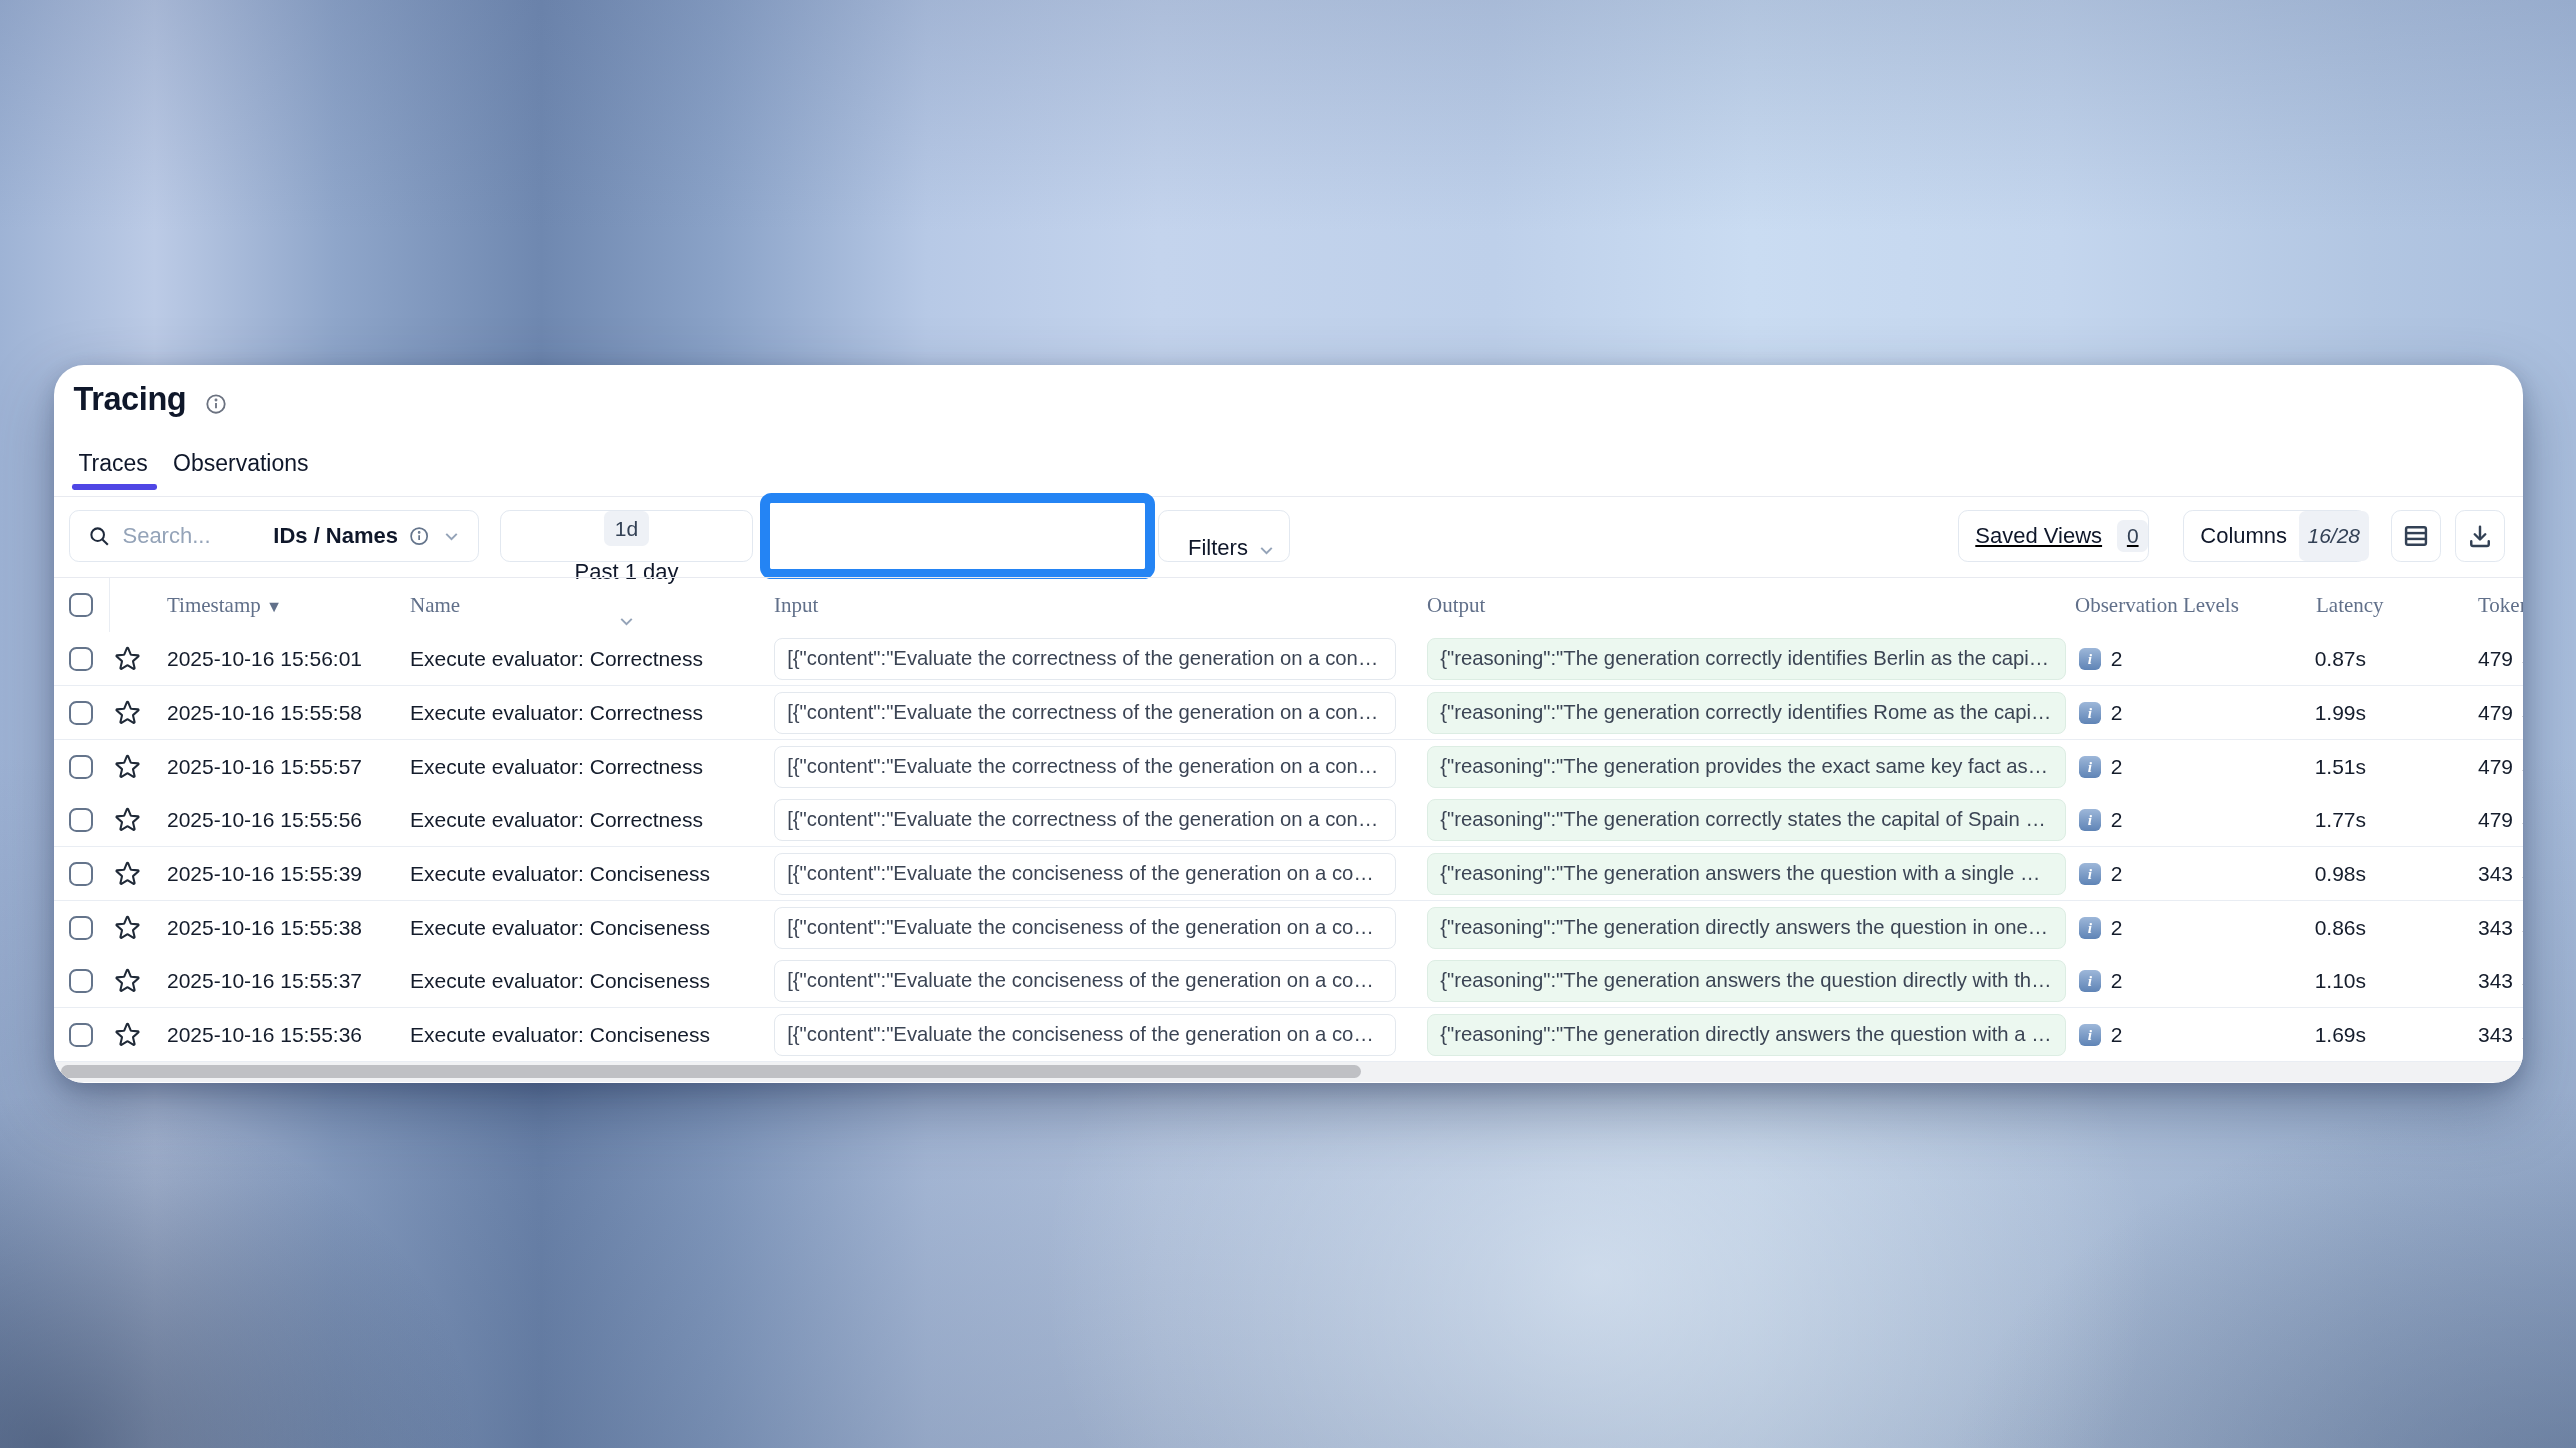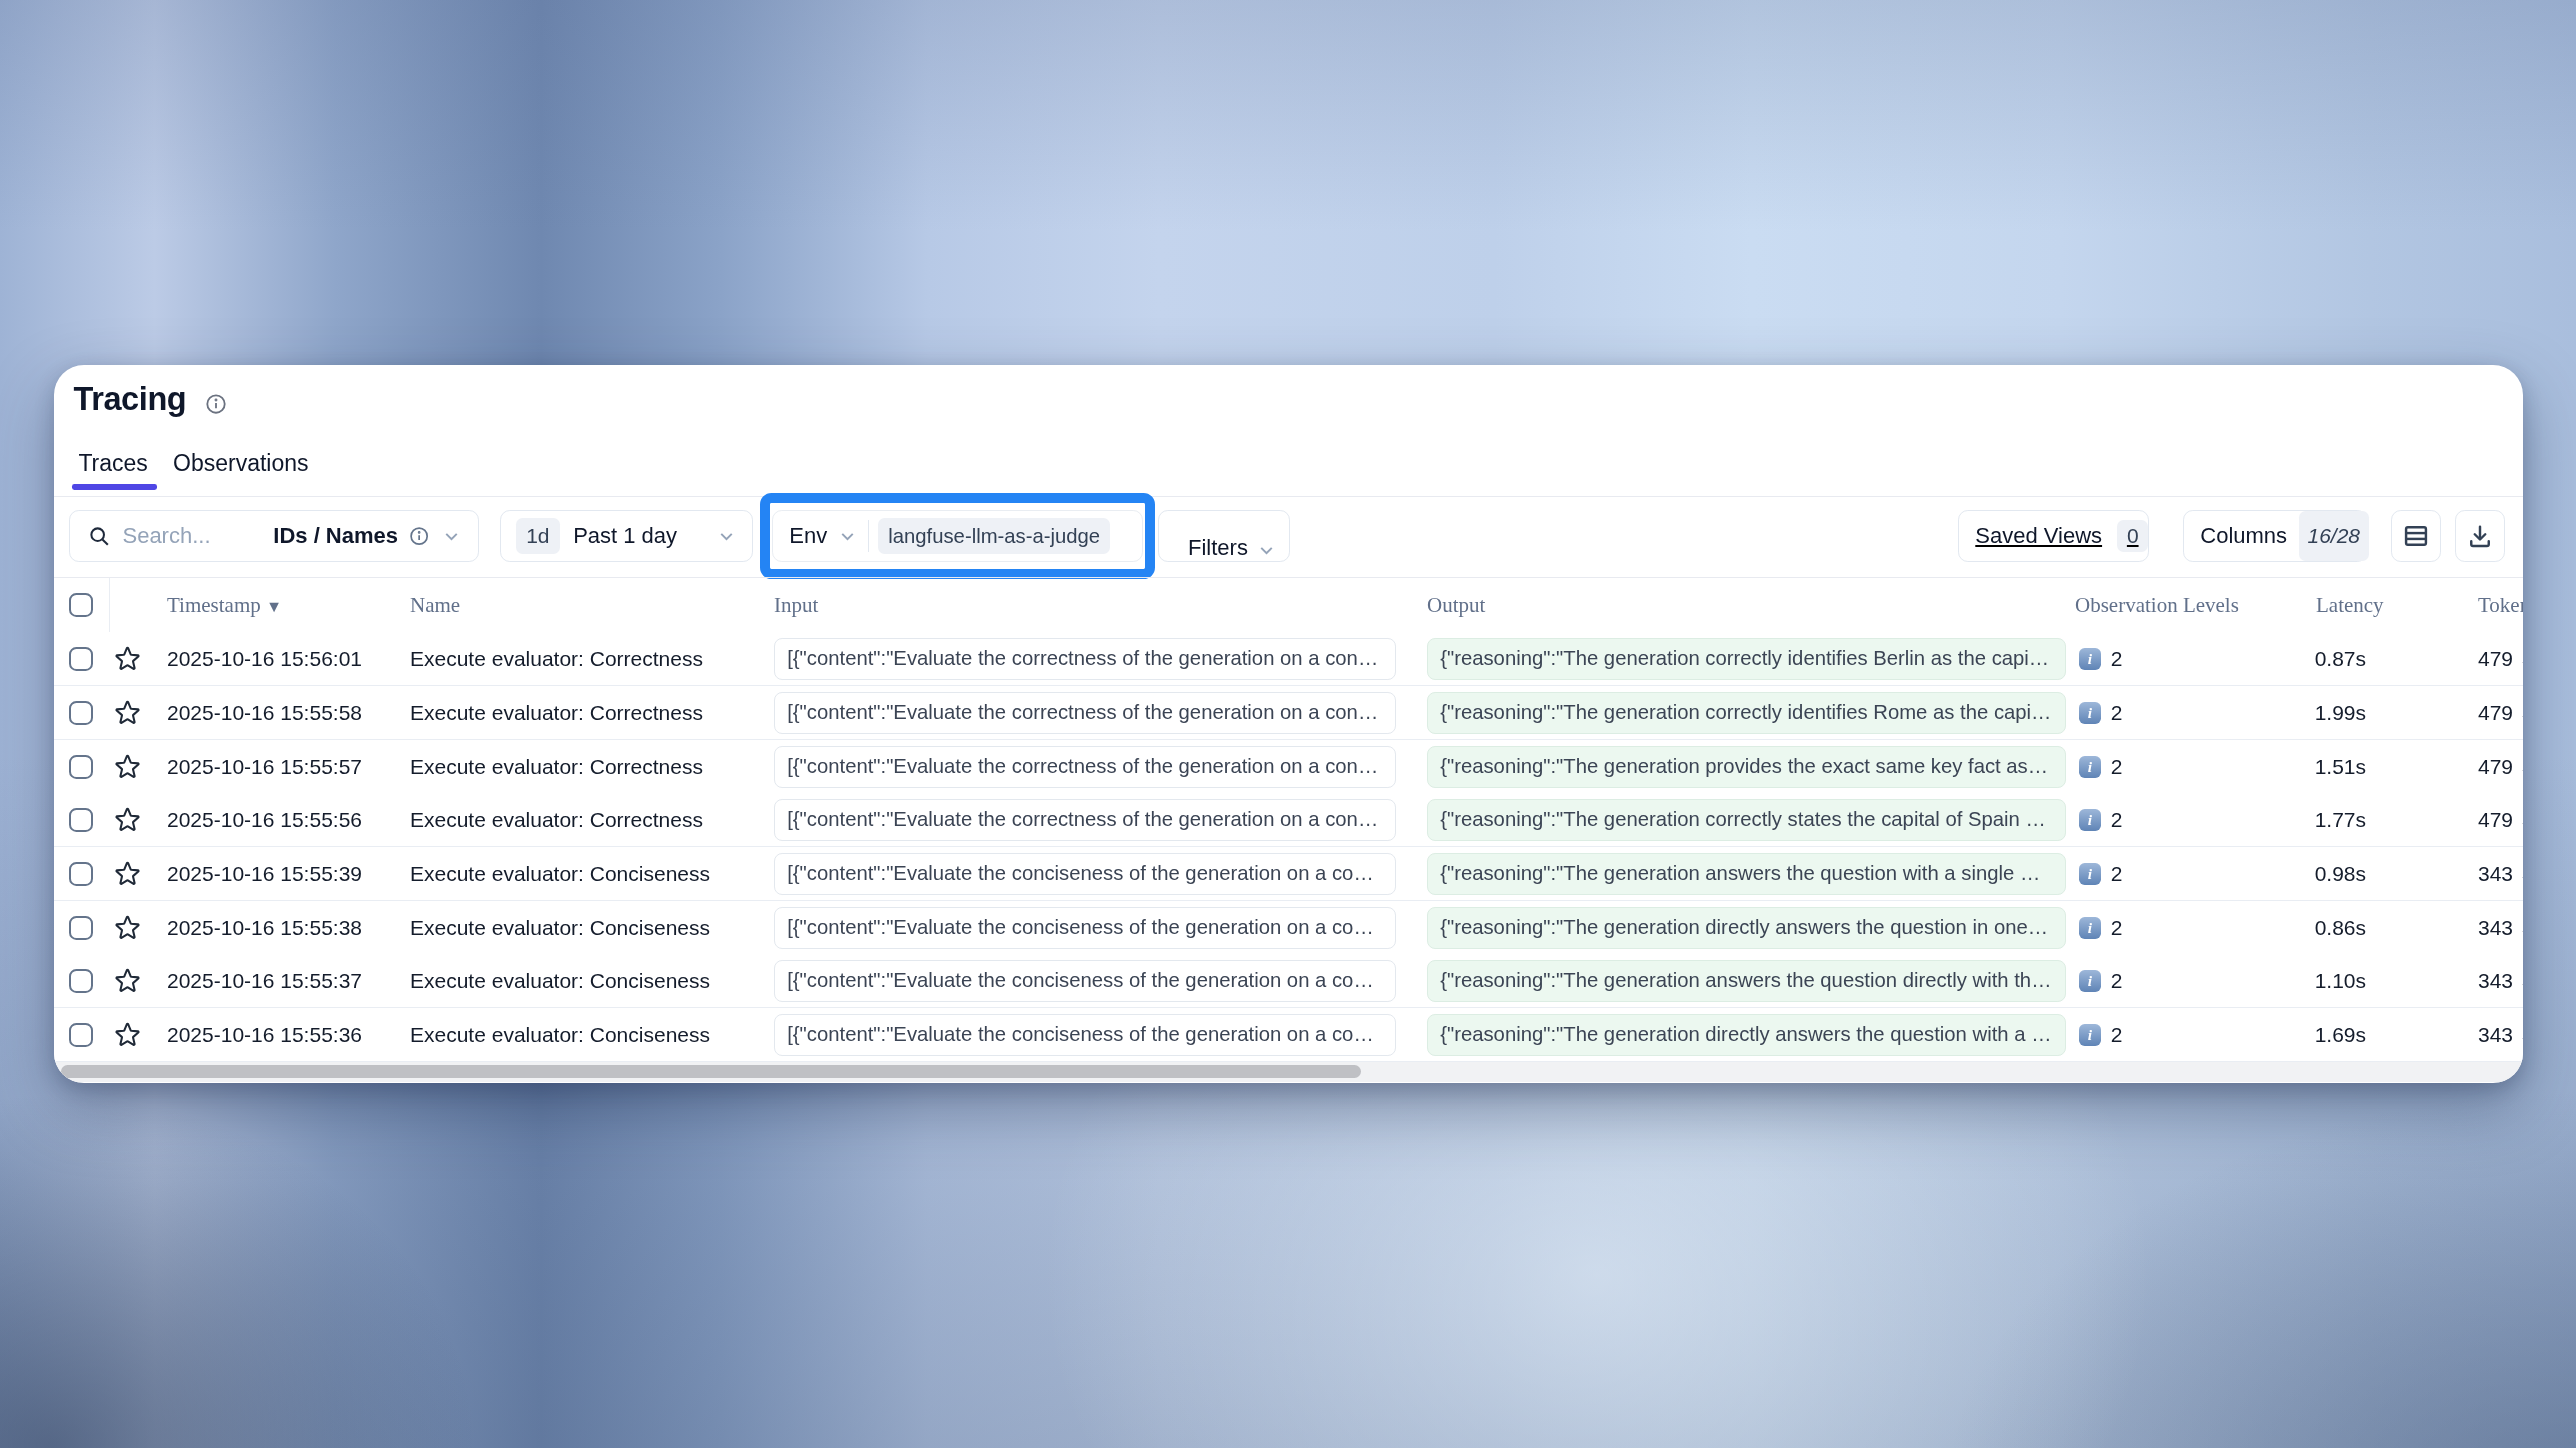--- a/index.html
+++ b/index.html
@@ -87,42 +87,32 @@
           <circle cx="12" cy="7.6" r="0.6" fill="#64748b"></circle>
       </svg>
     </span>
     <span>
       <svg width="21" height="21" viewBox="0 0 24 24" fill="none" stroke="#94a3b8" stroke-width="2.3">
           <polyline points="6,9 12,15 18,9"></polyline>
         </svg>
     </span>
   </div>
 
-  <div class="ctl" style="left:446px; width:253px; padding:0 14.6px; gap:13px;">
+  <div class="ctl" style="left:446px; width:253px; padding:0 14.6px; gap:13px;flex-direction:column;">
     <span class="pill" style="padding:5.7px 10.6px;">1d</span>
     <span class="ctl-txt">Past 1 day</span>
     <span style="flex:1"></span>
     <span>
       <svg width="21" height="21" viewBox="0 0 24 24" fill="none" stroke="#94a3b8" stroke-width="2.3">
           <polyline points="6,9 12,15 18,9"></polyline>
         </svg>
     </span>
   </div>
 
   <div class="abs annotation" style="border-color: rgb(36, 132, 244);"></div>
-  <div class="ctl" style="left:718px; width:371px; padding:0 16.3px; gap:9.8px; border-color:#e9edf2;">
-    <span class="ctl-txt">Env</span>
-    <span>
-      <svg width="21" height="21" viewBox="0 0 24 24" fill="none" stroke="#94a3b8" stroke-width="2.3">
-          <polyline points="6,9 12,15 18,9"></polyline>
-        </svg>
-    </span>
-    <span class="v-sep"></span>
-    <span class="pill" style="padding:6.5px 9.8px; font-size:20.3px;">langfuse-llm-as-a-judge</span>
-  </div>
 
   <div class="ctl" style="left:1104px; width:132px; padding:0 29px; gap:8.1px;align-items:flex-end;">
     <span class="ctl-txt">Filters</span>
     <span>
       <svg width="21" height="21" viewBox="0 0 24 24" fill="none" stroke="#94a3b8" stroke-width="2.3">
           <polyline points="6,9 12,15 18,9"></polyline>
         </svg>
     </span>
   </div>
 

